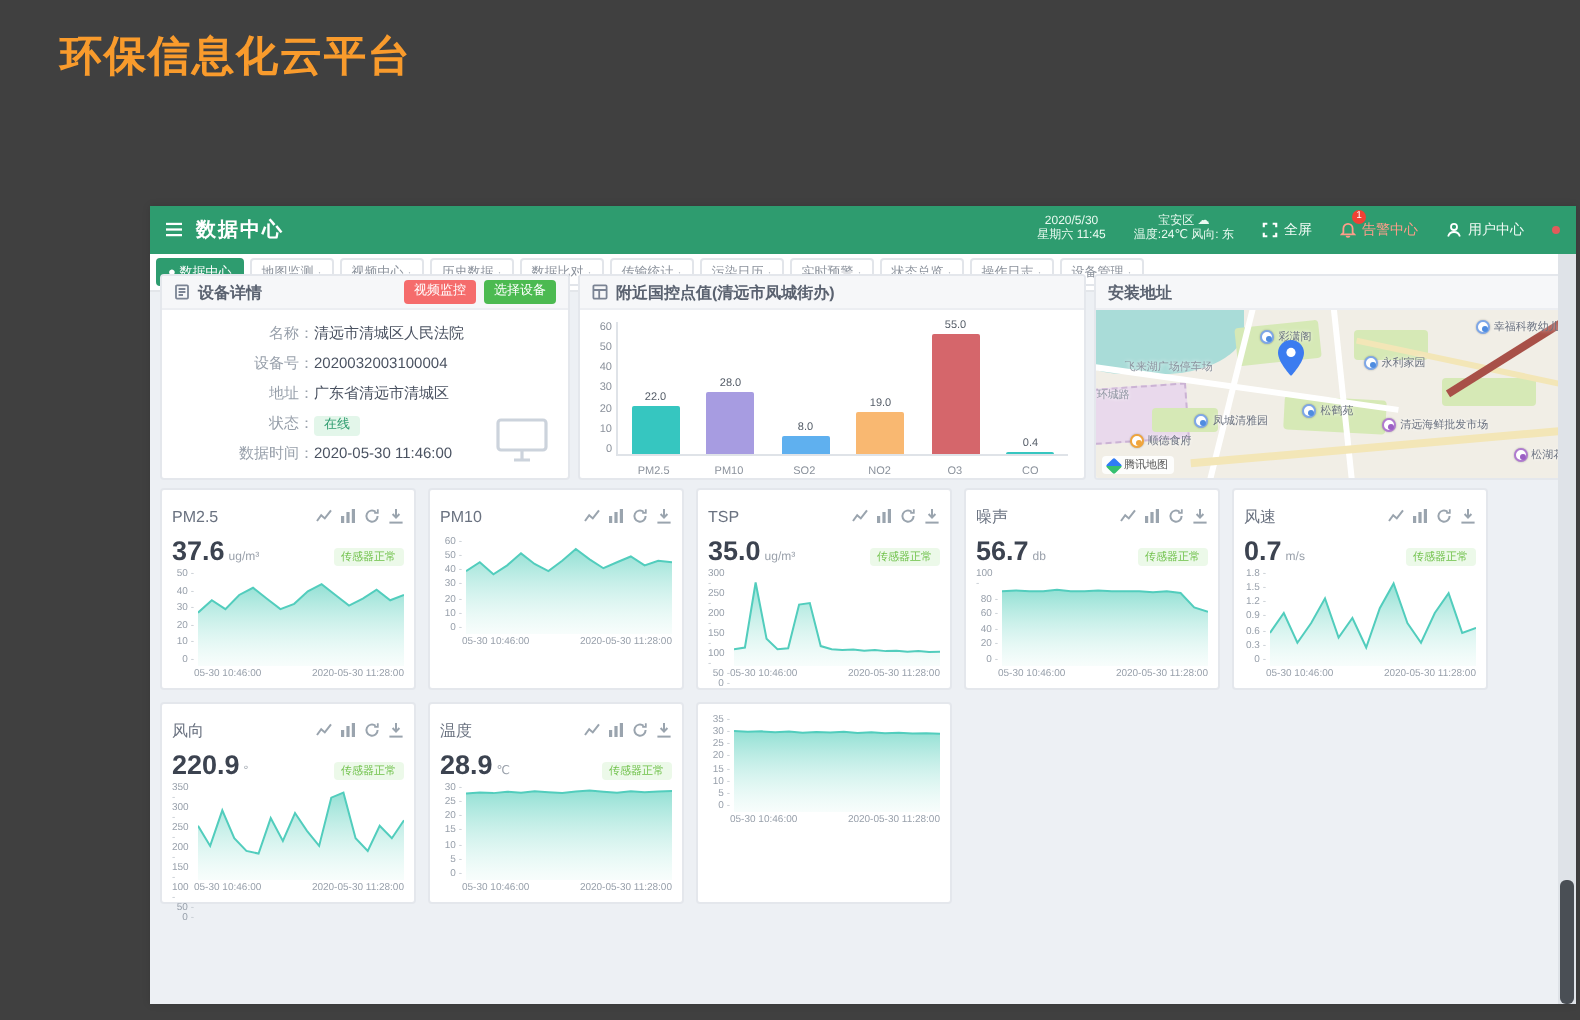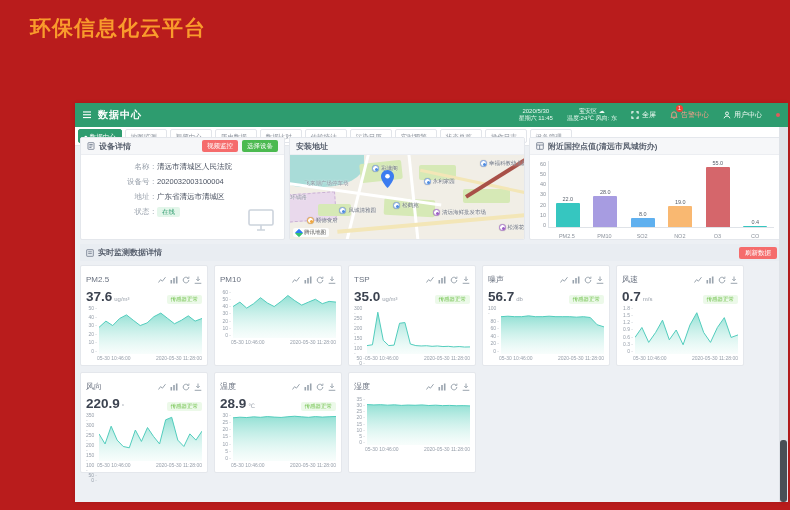--- a/index.html
+++ b/index.html
@@ -1,17 +1,17 @@
 <!DOCTYPE html>
 <html><head>
 <meta charset="utf-8">
 <style>
   * { margin:0; padding:0; box-sizing:border-box; font-family:"Liberation Sans","DejaVu Sans",sans-serif; }
   html,body { width:790px; height:510px; background:#ffffff; overflow:hidden; }
-  .page { position:relative; width:790px; height:510px; background:#b91c1c; }
+  .page { position:relative; width:790px; height:510px; background:#404040; }
   .page-title { position:absolute; left:30px; top:14px; font-size:21px; font-weight:bold; color:#f99b2c; letter-spacing:1px; }
 
   
   .dashboard { position:absolute; left:75px; top:103px; width:713px; height:399px; background:#edf0f4; box-shadow:0 0 4px rgba(0,0,0,.12); overflow:hidden; }
 
   
   .topbar { position:absolute; left:0; top:0; width:100%; height:24px; background:#2e9c6f; display:flex; align-items:center; color:#fff; padding:0 8px; }
   .topbar .left { display:flex; align-items:center; gap:7px; }
   .topbar .app-title { font-size:10px; font-weight:bold; letter-spacing:1px; }
   .topbar .right { margin-left:auto; display:flex; align-items:center; gap:14px; }
@@ -194,25 +194,84 @@
                 <span class="dev-value">2020032003100004</span>
               </div>
               <div class="dev-row">
                 <span class="dev-label">地址：</span>
                 <span class="dev-value">广东省清远市清城区</span>
               </div>
               <div class="dev-row">
                 <span class="dev-label">状态：</span>
                 <span class="dev-value"><span class="status-pill">在线</span></span>
               </div>
+              <div class="dev-row">
+                <span class="dev-label">数据时间：</span>
+                <span class="dev-value">2020-05-30 11:46:00</span>
+              </div>
             </div>
           <svg class="monitor-icon" width="26" height="22" viewBox="0 0 26 22" fill="none" stroke="#ccd3dc" stroke-width="1.6">
               <rect x="1" y="1" width="24" height="15" rx="1.5"></rect>
               <path d="M9 21h8M13 16v5"></path>
             </svg>
+        </section>
+
+        <section class="panel chart-panel">
+          <div class="panel-head">
+            <svg class="ph-icon" viewBox="0 0 8 8" fill="none" stroke="#7b8494" stroke-width="0.9">
+                <rect x="0.7" y="0.7" width="6.6" height="6.6" rx="0.5"></rect>
+                <path d="M0.7 3h6.6M3.6 3v4.3"></path>
+              </svg>
+            <span class="ph-title">附近国控点值(清远市凤城街办)</span>
+          </div>
+          <div class="barchart-body">
+            <div class="y-axis" id="barYAxis">
+                <span>60</span>
+                <span>50</span>
+                <span>40</span>
+                <span>30</span>
+                <span>20</span>
+                <span>10</span>
+                <span>0</span>
+              </div>
+            <div class="plot" id="barPlot">
+                <div class="bar-wrap">
+                  <div class="bar-val" style="bottom: calc(36.6667% + 1px);">22.0</div>
+                  <div class="bar" style="height: 36.6667%; background: rgb(54, 198, 192);"></div>
+                </div>
+                <div class="bar-wrap">
+                  <div class="bar-val" style="bottom: calc(46.6667% + 1px);">28.0</div>
+                  <div class="bar" style="height: 46.6667%; background: rgb(167, 156, 225);"></div>
+                </div>
+                <div class="bar-wrap">
+                  <div class="bar-val" style="bottom: calc(13.3333% + 1px);">8.0</div>
+                  <div class="bar" style="height: 13.3333%; background: rgb(95, 176, 239);"></div>
+                </div>
+                <div class="bar-wrap">
+                  <div class="bar-val" style="bottom: calc(31.6667% + 1px);">19.0</div>
+                  <div class="bar" style="height: 31.6667%; background: rgb(249, 184, 113);"></div>
+                </div>
+                <div class="bar-wrap">
+                  <div class="bar-val" style="bottom: calc(91.6667% + 1px);">55.0</div>
+                  <div class="bar" style="height: 91.6667%; background: rgb(213, 102, 107);"></div>
+                </div>
+                <div class="bar-wrap">
+                  <div class="bar-val" style="bottom: calc(0.8% + 1px);">0.4</div>
+                  <div class="bar" style="height: 0.8%; background: rgb(54, 198, 192);"></div>
+                </div>
+              </div>
+            <div class="x-cats" id="barCats">
+                <span>PM2.5</span>
+                <span>PM10</span>
+                <span>SO2</span>
+                <span>NO2</span>
+                <span>O3</span>
+                <span>CO</span>
+              </div>
+          </div>
         </section>
 
         <section class="panel map-panel">
           <div class="panel-head">
             <span class="ph-title">安装地址</span>
           </div>
           <div class="map-body">
             <div class="water"></div>
             <div class="pinkzone"></div>
             <div class="gpatch" style="left:30%;top:8%;width:18%;height:22%;transform:rotate(-6deg);"></div>
@@ -269,85 +328,22 @@
             <svg class="map-pin" width="13" height="18" viewBox="0 0 13 18">
                 <path d="M6.5 0C2.9 0 0 2.9 0 6.4 0 11.2 6.5 18 6.5 18S13 11.2 13 6.4C13 2.9 10.1 0 6.5 0z" fill="#3b7cf0"></path>
                 <circle cx="6.5" cy="6.2" r="2.3" fill="#fff"></circle>
               </svg>
             <div class="map-logo">
               <span class="logo-diamond"></span>
               <span>腾讯地图</span>
             </div>
           </div>
         </section>
-
-        <section class="panel chart-panel">
-          <div class="panel-head">
-            <svg class="ph-icon" viewBox="0 0 8 8" fill="none" stroke="#7b8494" stroke-width="0.9">
-                <rect x="0.7" y="0.7" width="6.6" height="6.6" rx="0.5"></rect>
-                <path d="M0.7 3h6.6M3.6 3v4.3"></path>
-              </svg>
-            <span class="ph-title">附近国控点值(清远市凤城街办)</span>
-          </div>
-          <div class="barchart-body">
-            <div class="y-axis" id="barYAxis">
-                <span>60</span>
-                <span>50</span>
-                <span>40</span>
-                <span>30</span>
-                <span>20</span>
-                <span>10</span>
-                <span>0</span>
-              </div>
-            <div class="plot" id="barPlot">
-                <div class="bar-wrap">
-                  <div class="bar-val" style="bottom: calc(36.6667% + 1px);">22.0</div>
-                  <div class="bar" style="height: 36.6667%; background: rgb(54, 198, 192);"></div>
-                </div>
-                <div class="bar-wrap">
-                  <div class="bar-val" style="bottom: calc(46.6667% + 1px);">28.0</div>
-                  <div class="bar" style="height: 46.6667%; background: rgb(167, 156, 225);"></div>
-                </div>
-                <div class="bar-wrap">
-                  <div class="bar-val" style="bottom: calc(13.3333% + 1px);">8.0</div>
-                  <div class="bar" style="height: 13.3333%; background: rgb(95, 176, 239);"></div>
-                </div>
-                <div class="bar-wrap">
-                  <div class="bar-val" style="bottom: calc(31.6667% + 1px);">19.0</div>
-                  <div class="bar" style="height: 31.6667%; background: rgb(249, 184, 113);"></div>
-                </div>
-                <div class="bar-wrap">
-                  <div class="bar-val" style="bottom: calc(91.6667% + 1px);">55.0</div>
-                  <div class="bar" style="height: 91.6667%; background: rgb(213, 102, 107);"></div>
-                </div>
-                <div class="bar-wrap">
-                  <div class="bar-val" style="bottom: calc(0.8% + 1px);">0.4</div>
-                  <div class="bar" style="height: 0.8%; background: rgb(54, 198, 192);"></div>
-                </div>
-              </div>
-            <div class="x-cats" id="barCats">
-                <span>PM2.5</span>
-                <span>PM10</span>
-                <span>SO2</span>
-                <span>NO2</span>
-                <span>O3</span>
-                <span>CO</span>
-              </div>
-          </div>
-        </section>
       </div>
 
-      <div class="section-strip">
-        <svg class="ph-icon" viewBox="0 0 8 8" fill="none" stroke="#7b8494" stroke-width="0.9">
-            <rect x="0.7" y="0.7" width="6.6" height="6.6" rx="0.5"></rect>
-            <path d="M2.2 2.8h3.6M2.2 4.6h3.6"></path>
-          </svg>
-        <span class="ph-title">实时监测数据详情</span>
-        <button class="refresh-btn">刷新数据</button>
-      </div>
 
       <div class="cards" id="cards">
           <div class="card">
             <div class="card-head">
               <span class="card-title">PM2.5</span>
               <span class="card-icons">
                 <span><svg class="cicon" viewBox="0 0 8 8" fill="none" stroke="#9aa4ae" stroke-width="1">
                     <path d="M0.5 6.5L2.6 3.6 4.4 5.2 7.5 1.2"></path>
                   </svg></span>
                 <span><svg class="cicon" viewBox="0 0 8 8" fill="#9aa4ae">
@@ -702,41 +698,20 @@
                 <path d="M0,40 L0.0,4.0 L6.7,3.5 L13.3,3.8 L20.0,3.2 L26.7,3.6 L33.3,3.0 L40.0,3.4 L46.7,3.7 L53.3,3.1 L60.0,2.7 L66.7,3.2 L73.3,3.6 L80.0,3.0 L86.7,3.4 L93.3,3.1 L100.0,2.9 L100,40 Z" fill="url(#g6)"></path>
                 <polyline points="0.0,4.0 6.7,3.5 13.3,3.8 20.0,3.2 26.7,3.6 33.3,3.0 40.0,3.4 46.7,3.7 53.3,3.1 60.0,2.7 66.7,3.2 73.3,3.6 80.0,3.0 86.7,3.4 93.3,3.1 100.0,2.9" fill="none" stroke="#52cdbd" stroke-width="1" vector-effect="non-scaling-stroke"></polyline>
               </svg>
             </div>
             <div class="x-row">
               <span>05-30 10:46:00</span>
               <span>2020-05-30 11:28:00</span>
             </div>
           </div>
           <div class="card">
-            <div class="card-head">
-              <span class="card-title">湿度</span>
-              <span class="card-icons">
-                <span><svg class="cicon" viewBox="0 0 8 8" fill="none" stroke="#9aa4ae" stroke-width="1">
-                    <path d="M0.5 6.5L2.6 3.6 4.4 5.2 7.5 1.2"></path>
-                  </svg></span>
-                <span><svg class="cicon" viewBox="0 0 8 8" fill="#9aa4ae">
-                    <rect x="0.5" y="4" width="1.6" height="3.5"></rect>
-                    <rect x="3.2" y="2" width="1.6" height="5.5"></rect>
-                    <rect x="5.9" y="0.5" width="1.6" height="7"></rect>
-                  </svg></span>
-                <span><svg class="cicon" viewBox="0 0 8 8" fill="none" stroke="#9aa4ae" stroke-width="1">
-                    <path d="M6.8 4a2.8 2.8 0 1 1-1-2.1"></path>
-                    <path d="M6.9 0.6v1.8H5.1" stroke-width="0.9"></path>
-                  </svg></span>
-                <span><svg class="cicon" viewBox="0 0 8 8" fill="none" stroke="#9aa4ae" stroke-width="1">
-                    <path d="M4 0.5v4.2M2.3 3l1.7 1.8L5.7 3"></path>
-                    <path d="M0.7 7.3h6.6"></path>
-                  </svg></span>
-              </span>
-            </div>
             <div class="spark-wrap">
               <div class="spark-y">
                 <span>35</span>
                 <span>30</span>
                 <span>25</span>
                 <span>20</span>
                 <span>15</span>
                 <span>10</span>
                 <span>5</span>
                 <span>0</span>

